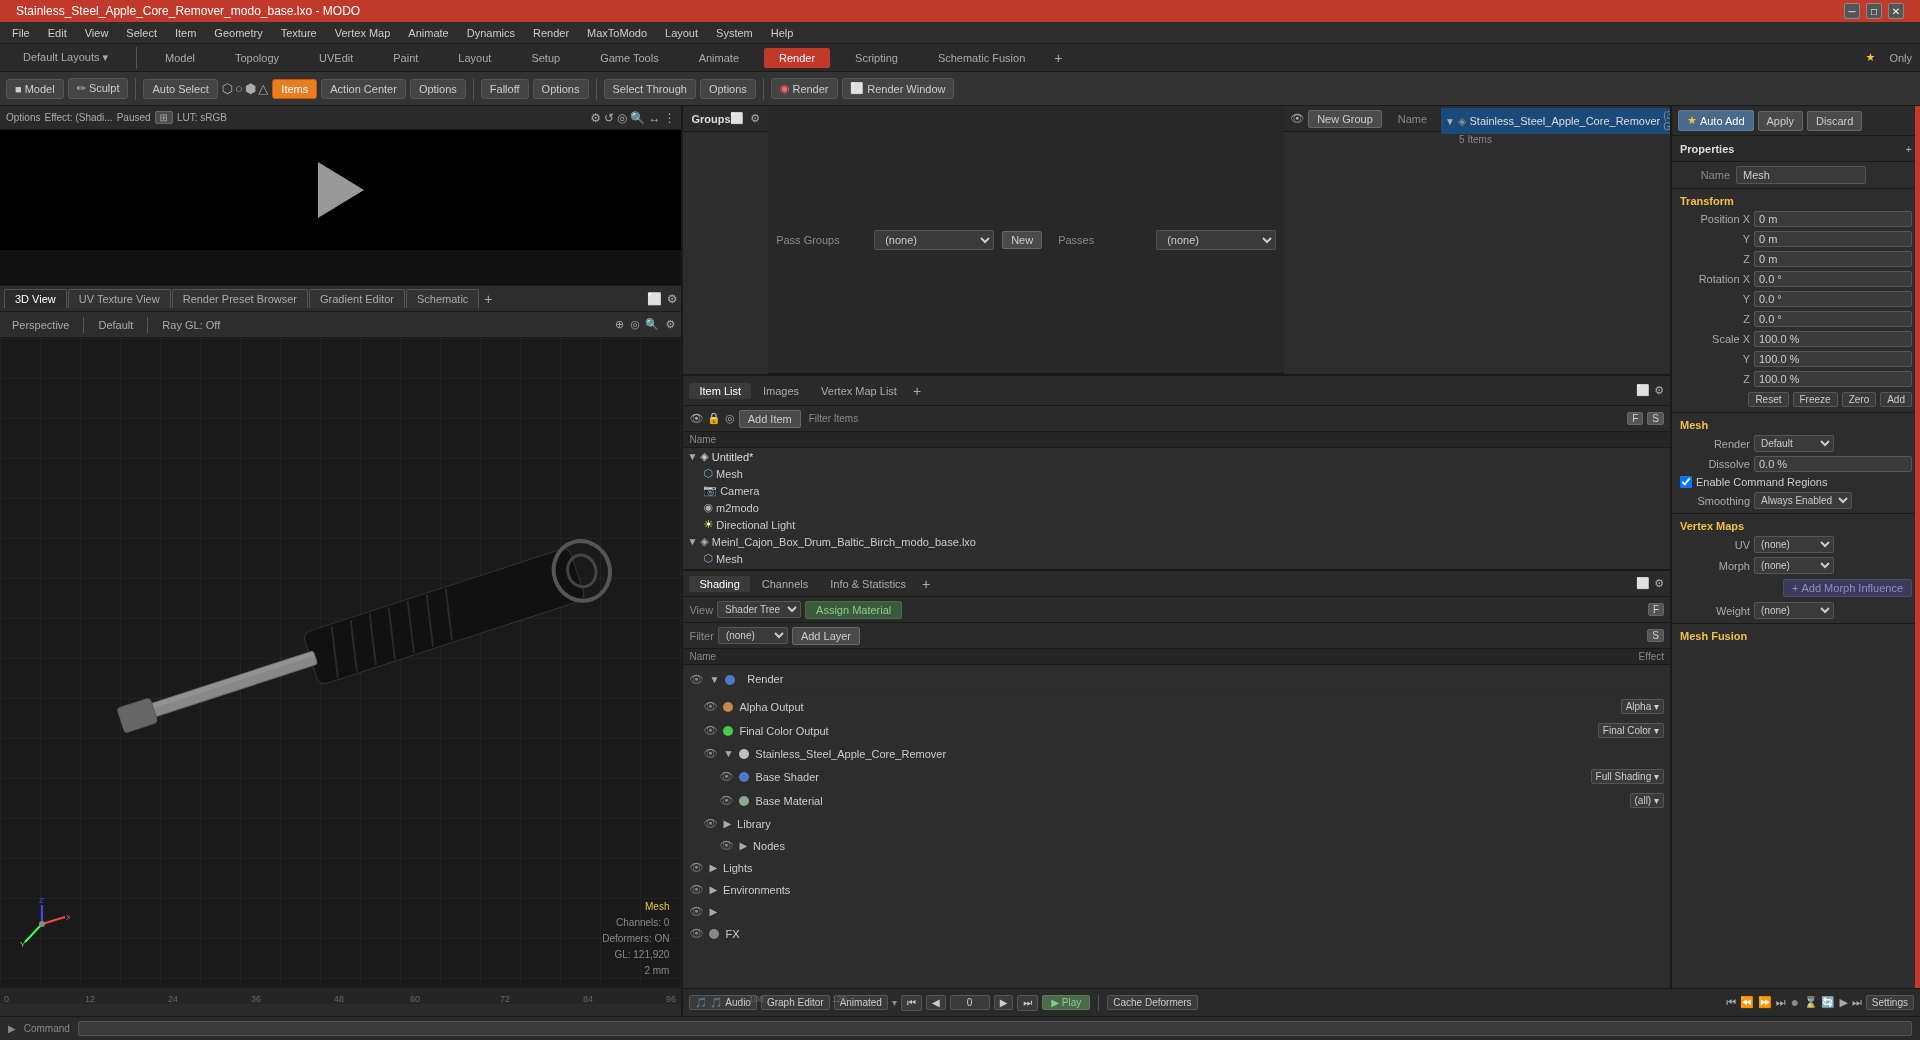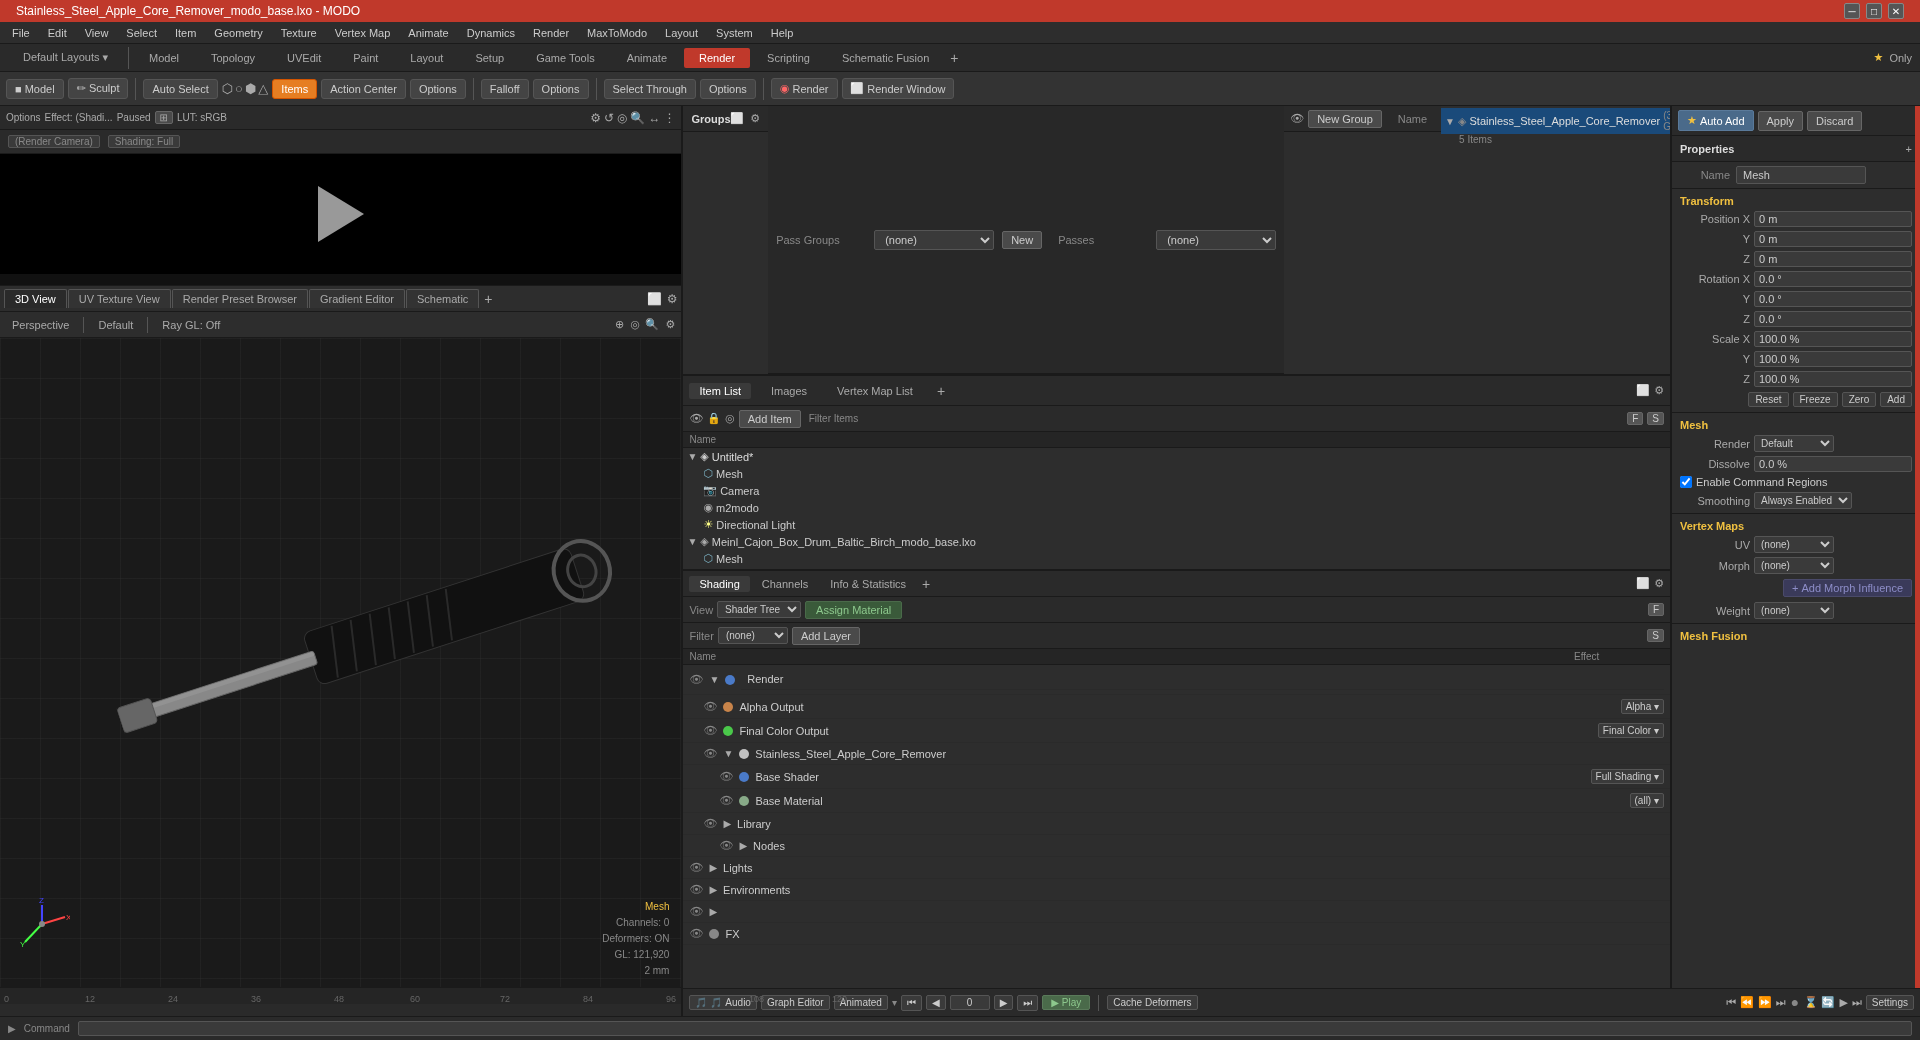--- a/index.html
+++ b/index.html
@@ -54,21 +54,21 @@
       border-radius: 2px;
     }
 
     
     #mode-bar {
       height: 28px;
       background: #2a2a2a;
       display: flex;
       align-items: center;
       padding: 0 8px;
-      gap: 2px;
+      gap: 10px;
       border-bottom: 1px solid #1a1a1a;
     }
     .mode-tab {
       padding: 3px 14px;
       cursor: pointer;
       color: #aaa;
       font-size: 11px;
       border-radius: 2px;
       border: 1px solid transparent;
     }
@@ -502,24 +502,20 @@
           <span class="rtb-label">LUT: sRGB</span>
           <div class="rtb-icons">
             <span class="rtb-icon">⚙</span>
             <span class="rtb-icon">↺</span>
             <span class="rtb-icon">◎</span>
             <span class="rtb-icon">🔍</span>
             <span class="rtb-icon">↔</span>
             <span class="rtb-icon">⋮</span>
           </div>
         </div>
-        <div style="height:24px; background:#2a2a2a; display:flex; align-items:center; padding:0 8px; gap:8px; border-bottom:1px solid #1a1a1a;">
-          <span style="font-size:10px; color:#888; background:#3a3a3a; border:1px solid #555; padding:0 6px; cursor:pointer; border-radius:2px;">(Render Camera)</span>
-          <span style="font-size:10px; color:#888; background:#3a3a3a; border:1px solid #555; padding:0 6px; cursor:pointer; border-radius:2px;">Shading: Full</span>
-        </div>
 
         <div style="flex:1; background:#000; position:relative; display:flex; align-items:center; justify-content:center; min-height:120px;">
 
           <div style="width:0; height:0; border-top:28px solid transparent; border-bottom:28px solid transparent; border-left:46px solid rgba(255,255,255,0.6);"></div>
         </div>
       </div>
 
       <div id="view-tabs">
         <span class="view-tab active">3D View</span>
         <span class="view-tab">UV Texture View</span>
@@ -657,21 +653,21 @@
                 <span style="font-size:11px; color:#ddd;">Stainless_Steel_Apple_Core_Remover</span>
                 <span style="font-size:10px; color:#888;">(3): Group</span>
               </div>
               <div style="padding-left:18px; font-size:10px; color:#888;">
                 <span>5 Items</span>
               </div>
             </div>
           </div>
 
           <div style="height:195px; background:#2d2d2d; border-bottom:2px solid #1a1a1a; display:flex; flex-direction:column;">
-            <div style="height:30px; background:#2a2a2a; display:flex; align-items:center; padding:14px 6px; gap:10px; border-bottom:1px solid #1a1a1a;">
+            <div style="height:30px; background:#2a2a2a; display:flex; align-items:center; padding:14px 6px; gap:2px; border-bottom:1px solid #1a1a1a;">
               <span class="items-tab active">Item List</span>
               <span class="items-tab">Images</span>
               <span class="items-tab">Vertex Map List</span>
               <span class="view-tab-plus">+</span>
               <div style="margin-left:auto; display:flex; gap:4px;">
                 <span style="color:#aaa; cursor:pointer;">⬜</span>
                 <span style="color:#aaa; cursor:pointer;">⚙</span>
               </div>
             </div>
 
@@ -756,21 +752,21 @@
               <select class="filter-select">
                 <option>(none)</option>
               </select>
               <button class="pass-new-btn">Add Layer</button>
               <div style="flex:1;"></div>
               <span class="s-badge">S</span>
             </div>
 
             <div style="display:flex; align-items:center; padding:2px 6px; background:#252525; border-bottom:1px solid #1a1a1a; font-size:10px; color:#888;">
               <span style="flex:1;">Name</span>
-              <span style="min-width:90px; ">Effect</span>
+              <span style="min-width:90px; text-align:right;">Effect</span>
             </div>
 
             <div style="flex:1; overflow-y:auto;">
 
               <div class="shading-item">
                 <span style="color:#888;">👁</span>
                 <span style="color:#aaa; font-size:10px;">▼</span>
                 <span class="small-circle blue-dot"></span>
                 <span class="shading-item si-name">Render</span>
               </div>

